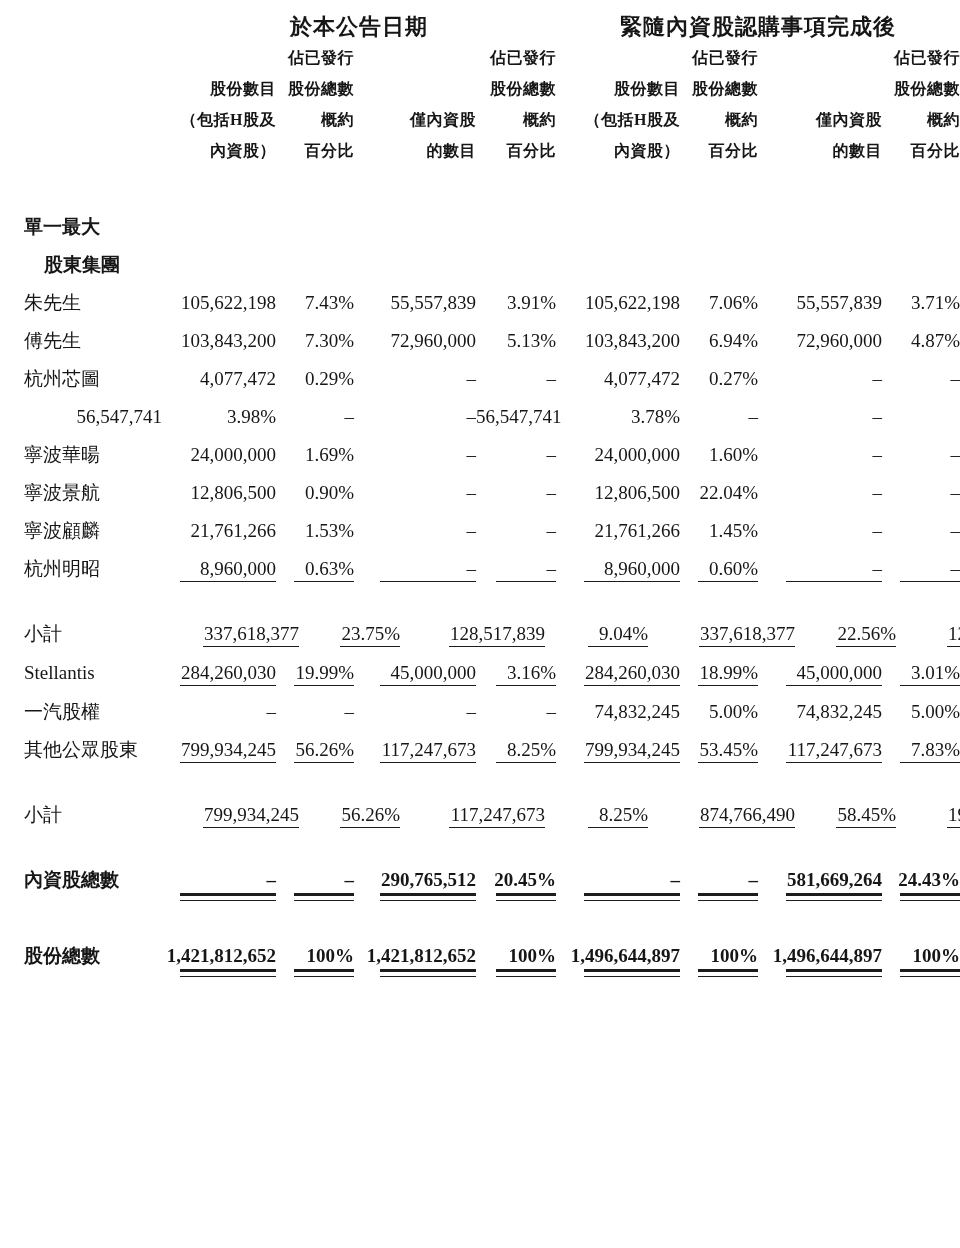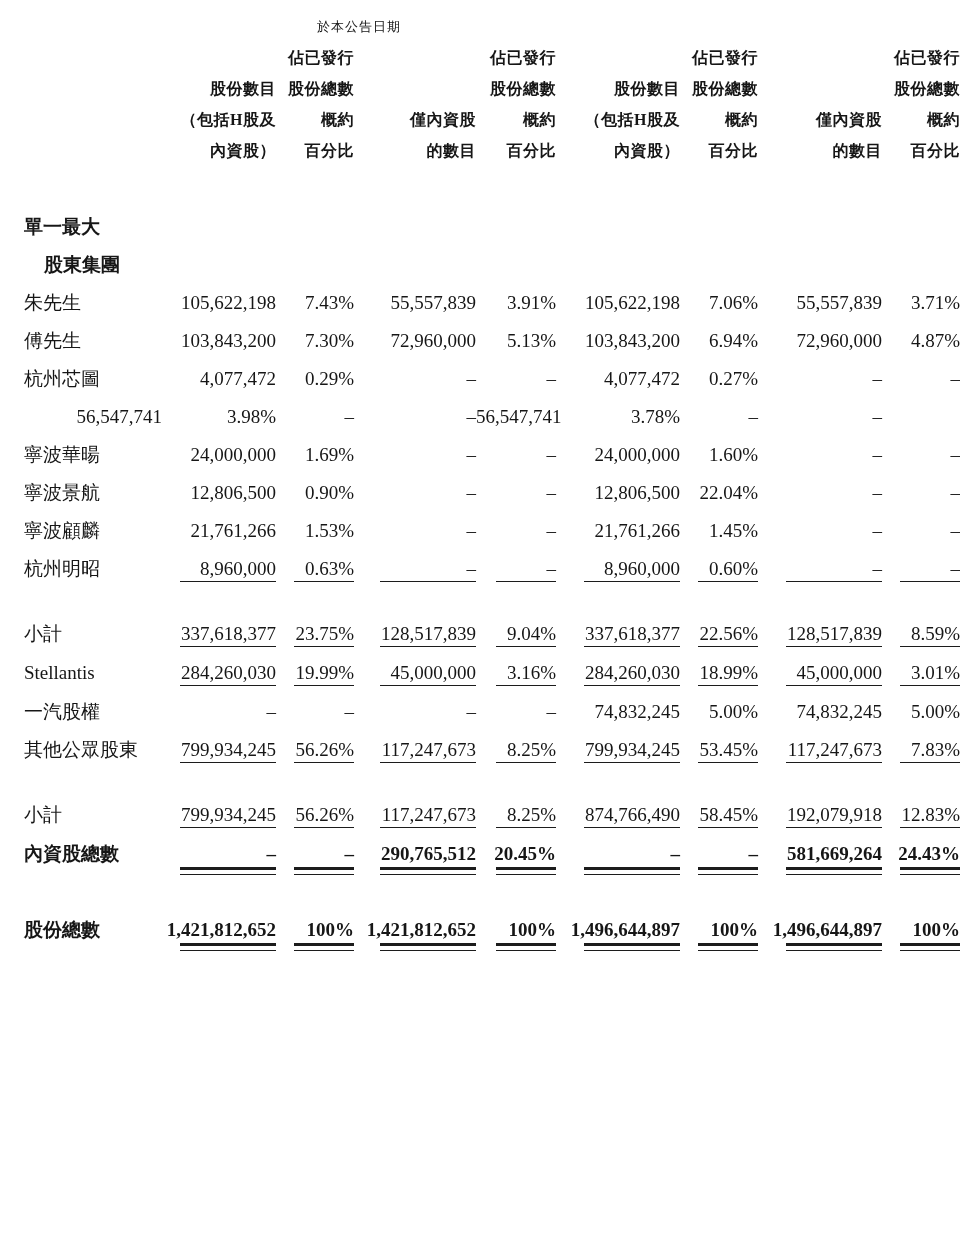--- a/index.html
+++ b/index.html
@@ -7,21 +7,21 @@
     width: 960px; height: 1248px; overflow: hidden;
     font-family: "Liberation Serif", "DejaVu Serif", serif;
     color: #161616;
   }
   .page { box-sizing: border-box; width: 960px; height: 1248px; padding: 12px 0 0 24px; }
   .grid {
     display: grid;
     grid-template-columns: 138px 114px 78px 122px 80px 124px 78px 124px 78px;
   }
   
-  .ghead { font-weight: normal; font-size: 13px; line-height: 30px; }
+  .ghead { font-weight: bold; font-size: 22px; line-height: 30px; }
   .ghead .g1 { grid-column: 2 / span 4; text-align: center; letter-spacing: 1px; }
   .ghead .g2 { grid-column: 6 / span 4; text-align: center; letter-spacing: 1px; }
   
   .chead { align-items: end; }
   .chead .cell {
     text-align: right; font-weight: bold; white-space: pre-line;
     font-size: 16px; line-height: 31px; letter-spacing: 0.5px;
   }
   
   .row { }
@@ -32,31 +32,32 @@
   }
   .cell.v { text-align: right; font-variant-numeric: tabular-nums; }
   .row.bold .cell, .section-title .cell { font-weight: bold; }
   
   .rule { height: 0; border-top: 1.7px solid #1c1c1c; margin-left: auto; margin-top: -7px; margin-bottom: 7px; }
   .rule.w-num { width: 96px; }
   .rule.w-pct { width: 60px; }
   .rule.double { height: 4px; border-top: 3.4px solid #1c1c1c; border-bottom: 1.8px solid #1c1c1c; margin-top: -6px; margin-bottom: 2px; }
   
   .mt-sec { margin-top: 42px; }
-  .mt-sub { margin-top: 26px; }
-  .mt-tot { }
+  .mt-sub { margin-top: 26px; gap: 23px; }
+  .mt-tot { margin-top: 26px; }
   .mt-tot2 { margin-top: 34px; }
 </style>
 </head>
 <body>
 
 <div class="page">
 
   <div class="grid ghead">
     <div class="g1">於本公告日期</div>
+    <div class="g2">緊隨內資股認購事項完成後</div>
   </div>
 
   <div class="grid chead">
     <div class="cell label"></div>
     <div class="cell">股份數目
 （包括H股及
 內資股）</div>
     <div class="cell">佔已發行
 股份總數
 概約

